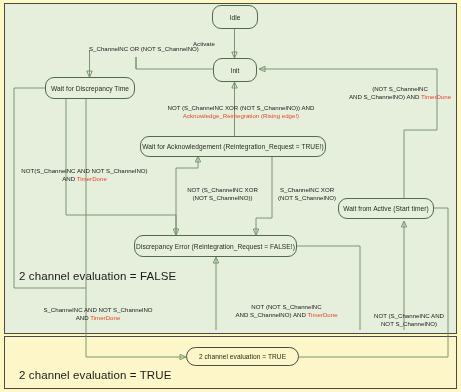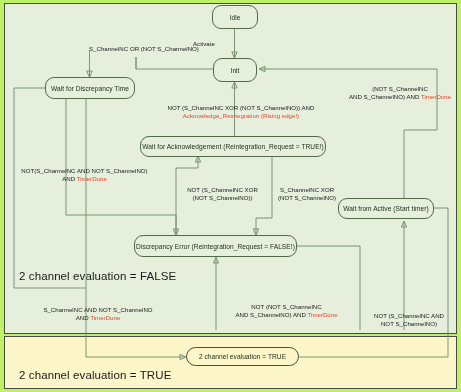--- a/index.html
+++ b/index.html
@@ -1,21 +1,21 @@
 <!DOCTYPE html>
 <html><head>
 <meta charset="utf-8">
 <style>
   html,body{margin:0;padding:0;background:#ffffff;}
   #canvas{
     position:relative;
     width:461px;height:392px;
     font-family:"Liberation Sans", sans-serif;
     overflow:hidden;
-    background:#bef264;
+    background:#fef9c3;
   }
   
   .region{position:absolute;box-sizing:border-box;border:1px solid #4a4a4a;}
   #region-false{left:4px;top:3px;width:453px;height:331px;background:#e6efdc;}
   #region-true{left:4px;top:336px;width:453px;height:53px;background:#fdf6c8;}
   .region-label{
     position:absolute;font-size:11.5px;color:#1a1a1a;white-space:nowrap;
     letter-spacing:0.1px;
   }
   

